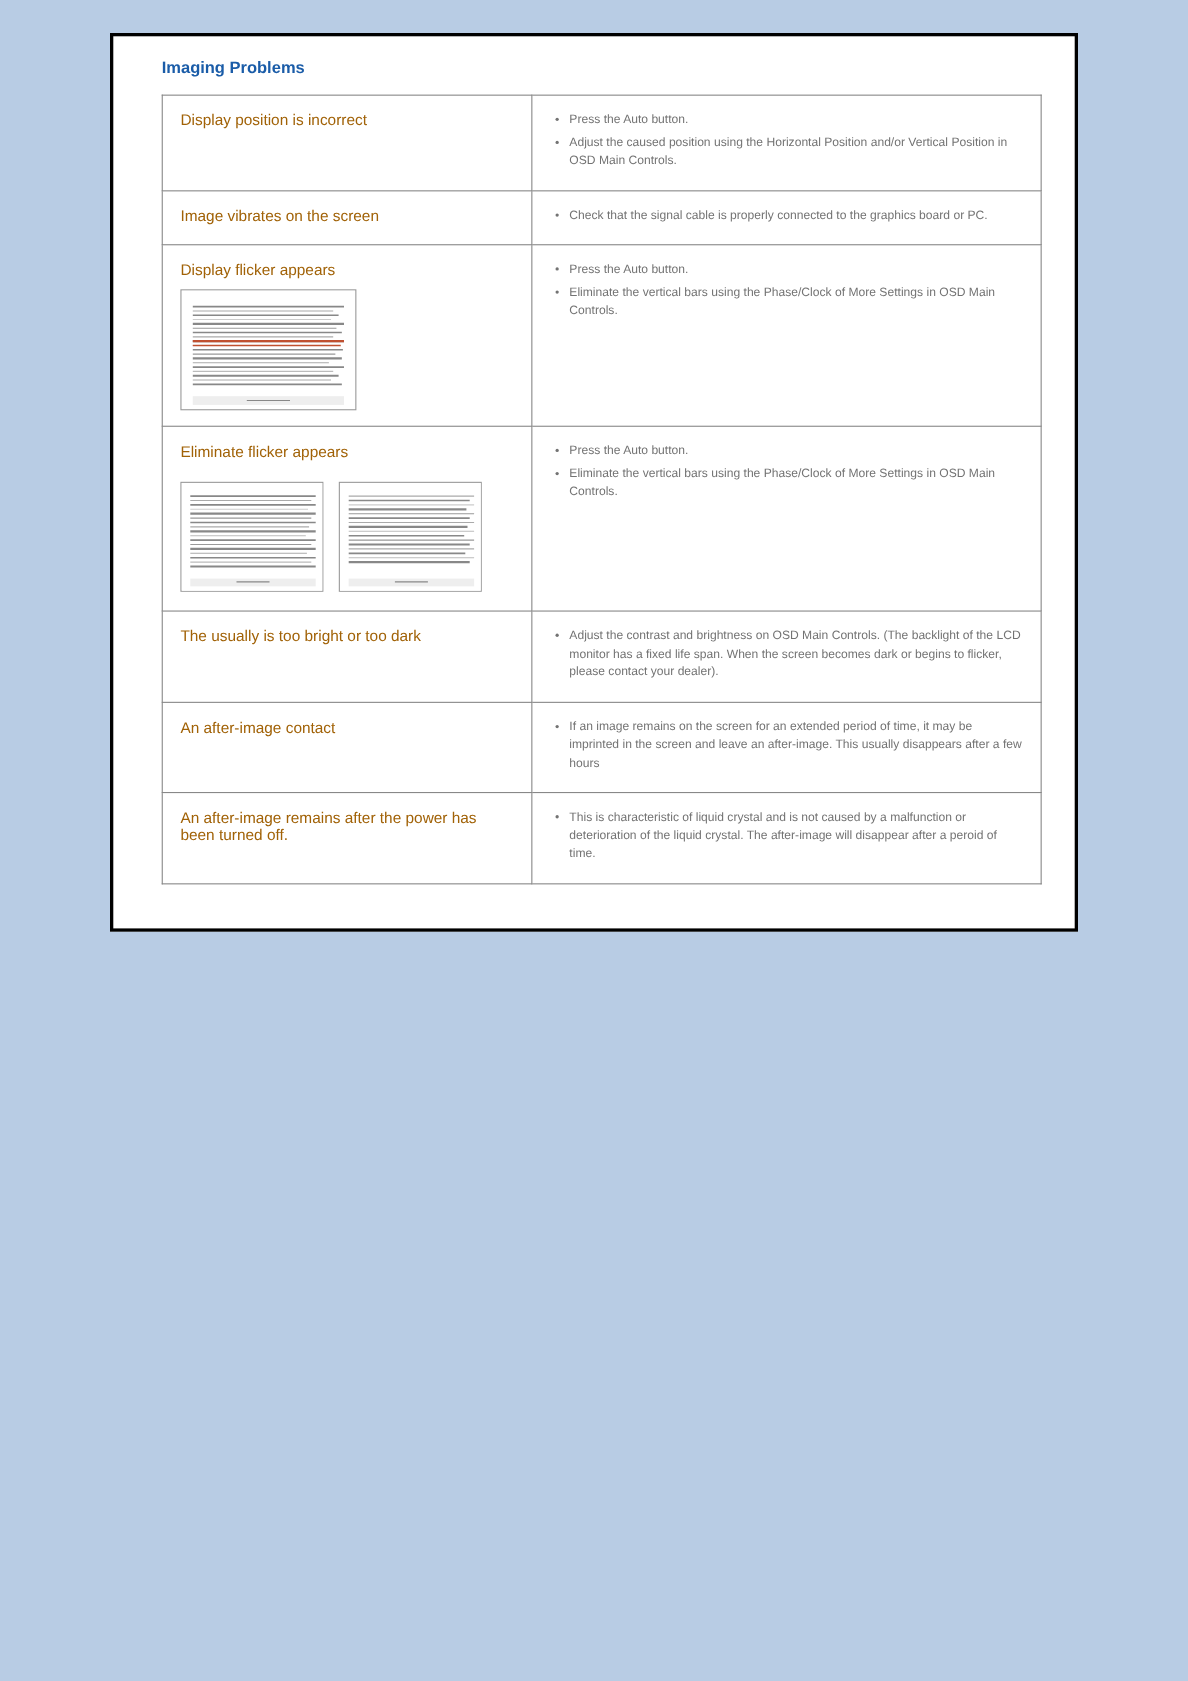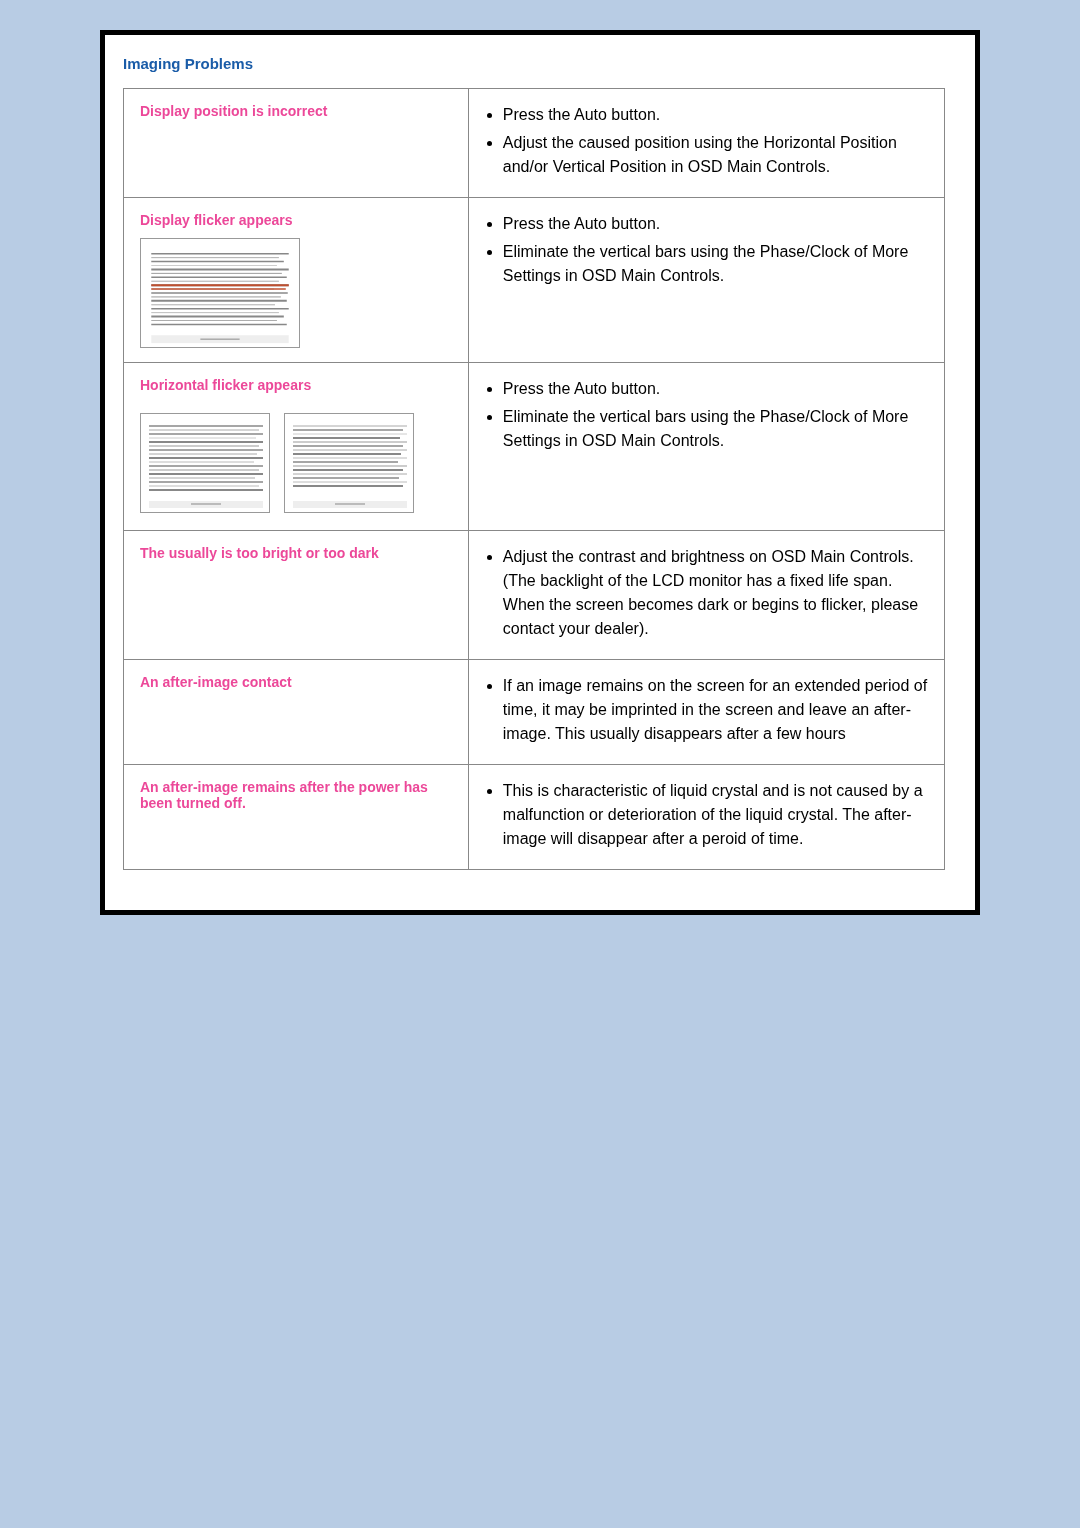--- a/index.html
+++ b/index.html
@@ -6,50 +6,50 @@
     body {
       background-color: #b8cce4;
       font-family: Arial, sans-serif;
       font-size: 14px;
       padding: 20px;
       width: 1080px;
       min-height: 1528px;
     }
     .main-container {
       background: #fff;
-      border: 5px solid #000000;
+      border: 3px solid #000000;
       margin: 10px auto;
       max-width: 880px;
-      padding: 20px 30px 40px 18px;
+      padding: 20px 30px 40px 44px;
     }
     .section-title {
       color: #1a5ca8;
       font-weight: bold;
       font-size: 15px;
       margin-bottom: 16px;
     }
     table {
       width: 100%;
       border-collapse: collapse;
     }
     td {
       border: 1px solid #888;
       vertical-align: top;
       padding: 14px 16px;
     }
     .problem-cell {
       width: 42%;
-      font-weight: bold;
+      font-weight: normal;
       font-size: 14px;
-      color: #ec4899;
+      color: #a16207;
     }
     .solution-cell {
       width: 58%;
-      color: #000000;
-      font-size: 16px;
+      color: #737373;
+      font-size: 11px;
     }
     .solution-cell ul {
       list-style: disc;
       padding-left: 18px;
     }
     .solution-cell ul li {
       margin-bottom: 4px;
       line-height: 1.5;
     }
     
@@ -98,20 +98,32 @@
           <li>
             <span>Press the Auto button.</span>
           </li>
           <li>
             <span>Adjust the caused position using the Horizontal Position and/or Vertical Position in OSD Main Controls.</span>
           </li>
         </ul>
       </td>
     </tr>
 
+    <tr>
+      <td class="problem-cell">
+        <span>Image vibrates on the screen</span>
+      </td>
+      <td class="solution-cell">
+        <ul>
+          <li>
+            <span>Check that the signal cable is properly connected to the graphics board or PC.</span>
+          </li>
+        </ul>
+      </td>
+    </tr>
 
     <tr>
       <td class="problem-cell">
         <div>Display flicker appears</div>
         <div class="problem-images">
           <div class="flicker-img-vertical">
             <svg class="flicker-lines" viewBox="0 0 160 110" xmlns="http://www.w3.org/2000/svg">
               <rect width="160" height="110" fill="white"></rect>
 
               <line x1="10" y1="15" x2="150" y2="15" stroke="#888" stroke-width="1.5"></line>
@@ -150,21 +162,21 @@
           </li>
           <li>
             <span>Eliminate the vertical bars using the Phase/Clock of More Settings in OSD Main Controls.</span>
           </li>
         </ul>
       </td>
     </tr>
 
     <tr>
       <td class="problem-cell">
-        <div>Horizontal flicker appears</div>
+        <div>Eliminate flicker appears</div>
         <div class="problem-images">
           
           <div class="flicker-img-horizontal" style="display:inline-block;">
             <svg viewBox="0 0 130 100" width="130" height="100" xmlns="http://www.w3.org/2000/svg">
               <rect width="130" height="100" fill="white"></rect>
               <line x1="8" y1="12" x2="122" y2="12" stroke="#888" stroke-width="1.5"></line>
               <line x1="8" y1="16" x2="118" y2="16" stroke="#aaa" stroke-width="1"></line>
               <line x1="8" y1="20" x2="122" y2="20" stroke="#888" stroke-width="1.5"></line>
               <line x1="8" y1="24" x2="115" y2="24" stroke="#ccc" stroke-width="1"></line>
               <line x1="8" y1="28" x2="122" y2="28" stroke="#888" stroke-width="2"></line>

